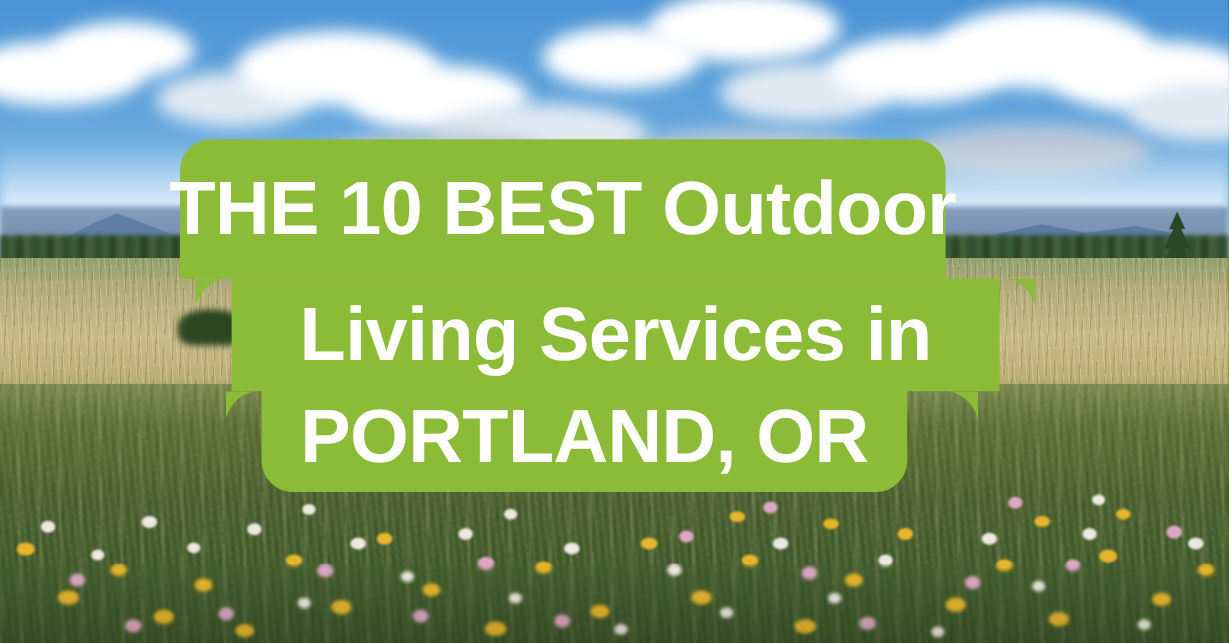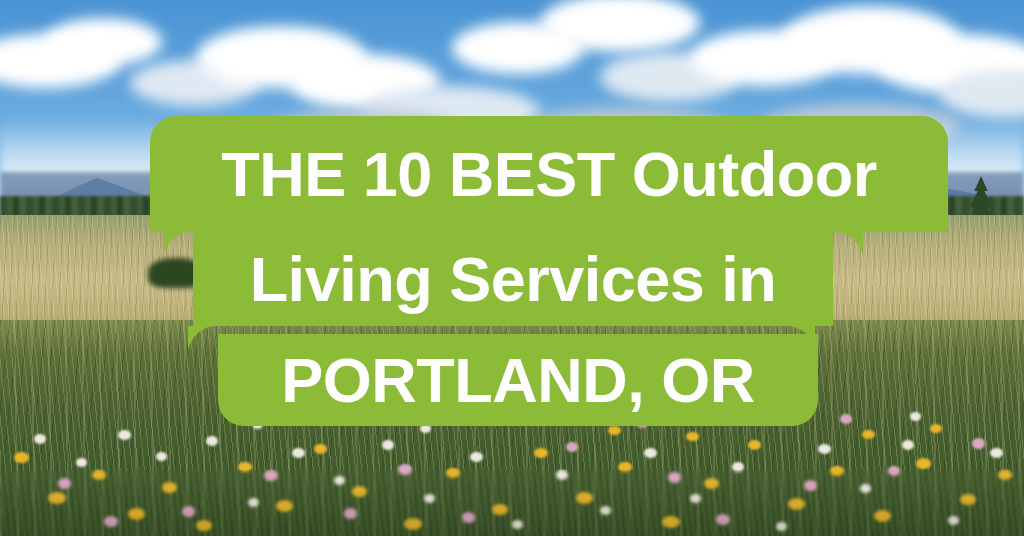--- a/index.html
+++ b/index.html
@@ -258,31 +258,31 @@
       <div class="fl p" style="left:972px;top:438px;width:13px;height:11px;"></div>
       <div class="fl p" style="left:636px;top:418px;width:12px;height:10px;"></div>
       <div class="fl p" style="left:840px;top:414px;width:12px;height:10px;"></div>
     </div>
 
     <div class="blurbottom"></div>
   </div>
 
   <div class="hl-stack" style="--green:#8cbb38;">
 
-    <div class="hl-row" style="left:150px;top:116px;width:798px;height:116px;border-radius:26px 26px 0 0;">
+    <div class="hl-row" style="left:150px;top:116px;width:638px;height:116px;border-radius:26px 26px 0 0;">
       <span class="hl-text" style="color: rgb(253, 253, 253);">THE 10 BEST Outdoor</span>
     </div>
 
     <div class="hl-row" style="left:193px;top:232px;width:640px;height:94px;">
       <span class="hl-text" style="color: rgb(253, 253, 253); text-align: right;">Living Services in</span>
     </div>
     <div class="notch tl" style="left:163px;top:232px;"></div>
     <div class="notch tr" style="left:833px;top:232px;"></div>
 
-    <div class="hl-row" style="left:218px;top:334px;width:600px;height:92px;border-radius:0 0 26px 26px;">
+    <div class="hl-row" style="left:218px;top:318px;width:538px;height:92px;border-radius:0 0 26px 26px;">
       <span class="hl-text" style="color: rgb(253, 253, 253);">PORTLAND, OR</span>
     </div>
     <div class="notch tl" style="left:188px;top:326px;"></div>
     <div class="notch tr" style="left:785px;top:326px;"></div>
 
   </div>
 
 </div>
 
 </body></html>

